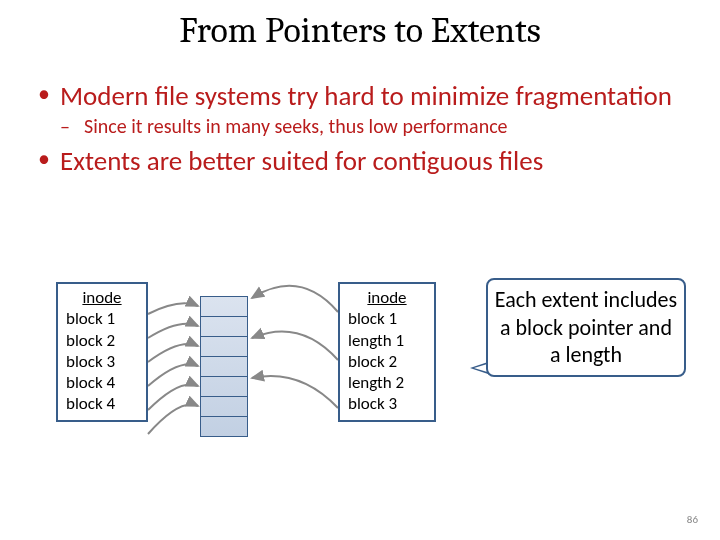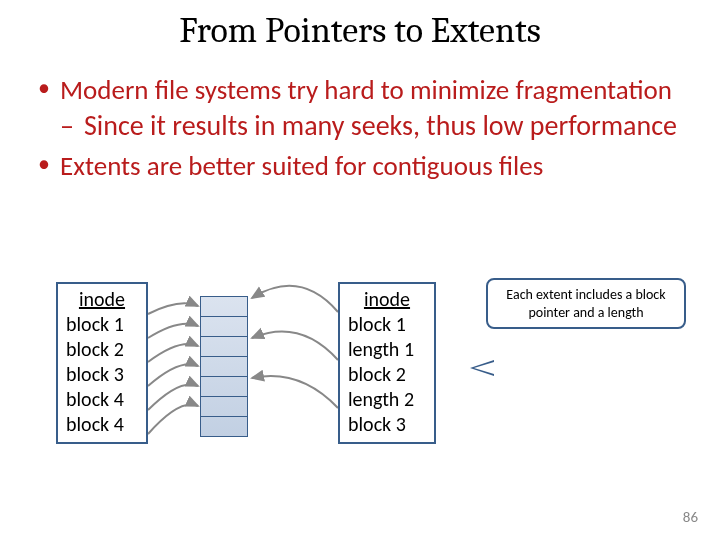--- a/index.html
+++ b/index.html
@@ -13,21 +13,21 @@
     overflow: hidden;
   }
   .slide {
     padding: 10px 30px 0 30px;
   }
   h1 {
     font-family: "Cambria", Georgia, serif;
     font-size: 36px;
     font-weight: 400;
     text-align: center;
-    margin: 0 0 22px 0;
+    margin: 0 0 28px 0;
     color: #000;
   }
   ul.top {
     margin: 0 0 0 8px;
     padding: 0;
     list-style: none;
     font-size: 27px;
     color: #b91c1c;
   }
   ul.top > li {
@@ -39,21 +39,21 @@
     content: "•";
     position: absolute;
     left: 0;
     top: 0;
     font-size: 24px;
   }
   ul.sub {
     margin: 2px 0 0 0;
     padding: 0;
     list-style: none;
-    font-size: 28px;
+    font-size: 20px;
   }
   ul.sub > li {
     position: relative;
     padding-left: 24px;
   }
   ul.sub > li::before {
     content: "–";
     position: absolute;
     left: 0;
     top: 0;
@@ -63,21 +63,21 @@
     top: 278px;
     left: 0;
     width: 720px;
     height: 220px;
   }
   .inode-box {
     position: absolute;
     background: #fff;
     border: 2px solid #385d8a;
     padding: 3px 8px 5px 8px;
-    font-size: 20px;
+    font-size: 17px;
     line-height: 1.25;
   }
   .inode-box .hdr {
     text-decoration: underline;
     text-align: center;
   }
   .inode-left {
     left: 56px;
     top: 4px;
     width: 72px;
@@ -102,21 +102,21 @@
   .block-table .row:last-child { border-bottom: none; }
   .callout {
     position: absolute;
     left: 486px;
     top: 0px;
     width: 184px;
     background: #fff;
     border: 2px solid #385d8a;
     border-radius: 8px;
     padding: 6px 6px;
-    font-size: 14px;
+    font-size: 22px;
     text-align: center;
     line-height: 1.25;
   }
   .callout-tail {
     position: absolute;
     left: 470px;
     top: 82px;
     width: 0; height: 0;
     border-right: 24px solid #385d8a;
     border-top: 8px solid transparent;
@@ -128,21 +128,21 @@
     top: 84px;
     width: 0; height: 0;
     border-right: 20px solid #fff;
     border-top: 6px solid transparent;
     border-bottom: 6px solid transparent;
   }
   .pagenum {
     position: absolute;
     right: 22px;
     bottom: 14px;
-    font-size: 15px;
+    font-size: 11px;
     color: #888;
   }
   svg.arrows {
     position: absolute;
     top: 0; left: 0;
   }
 </style>
 </head>
 <body>
 

